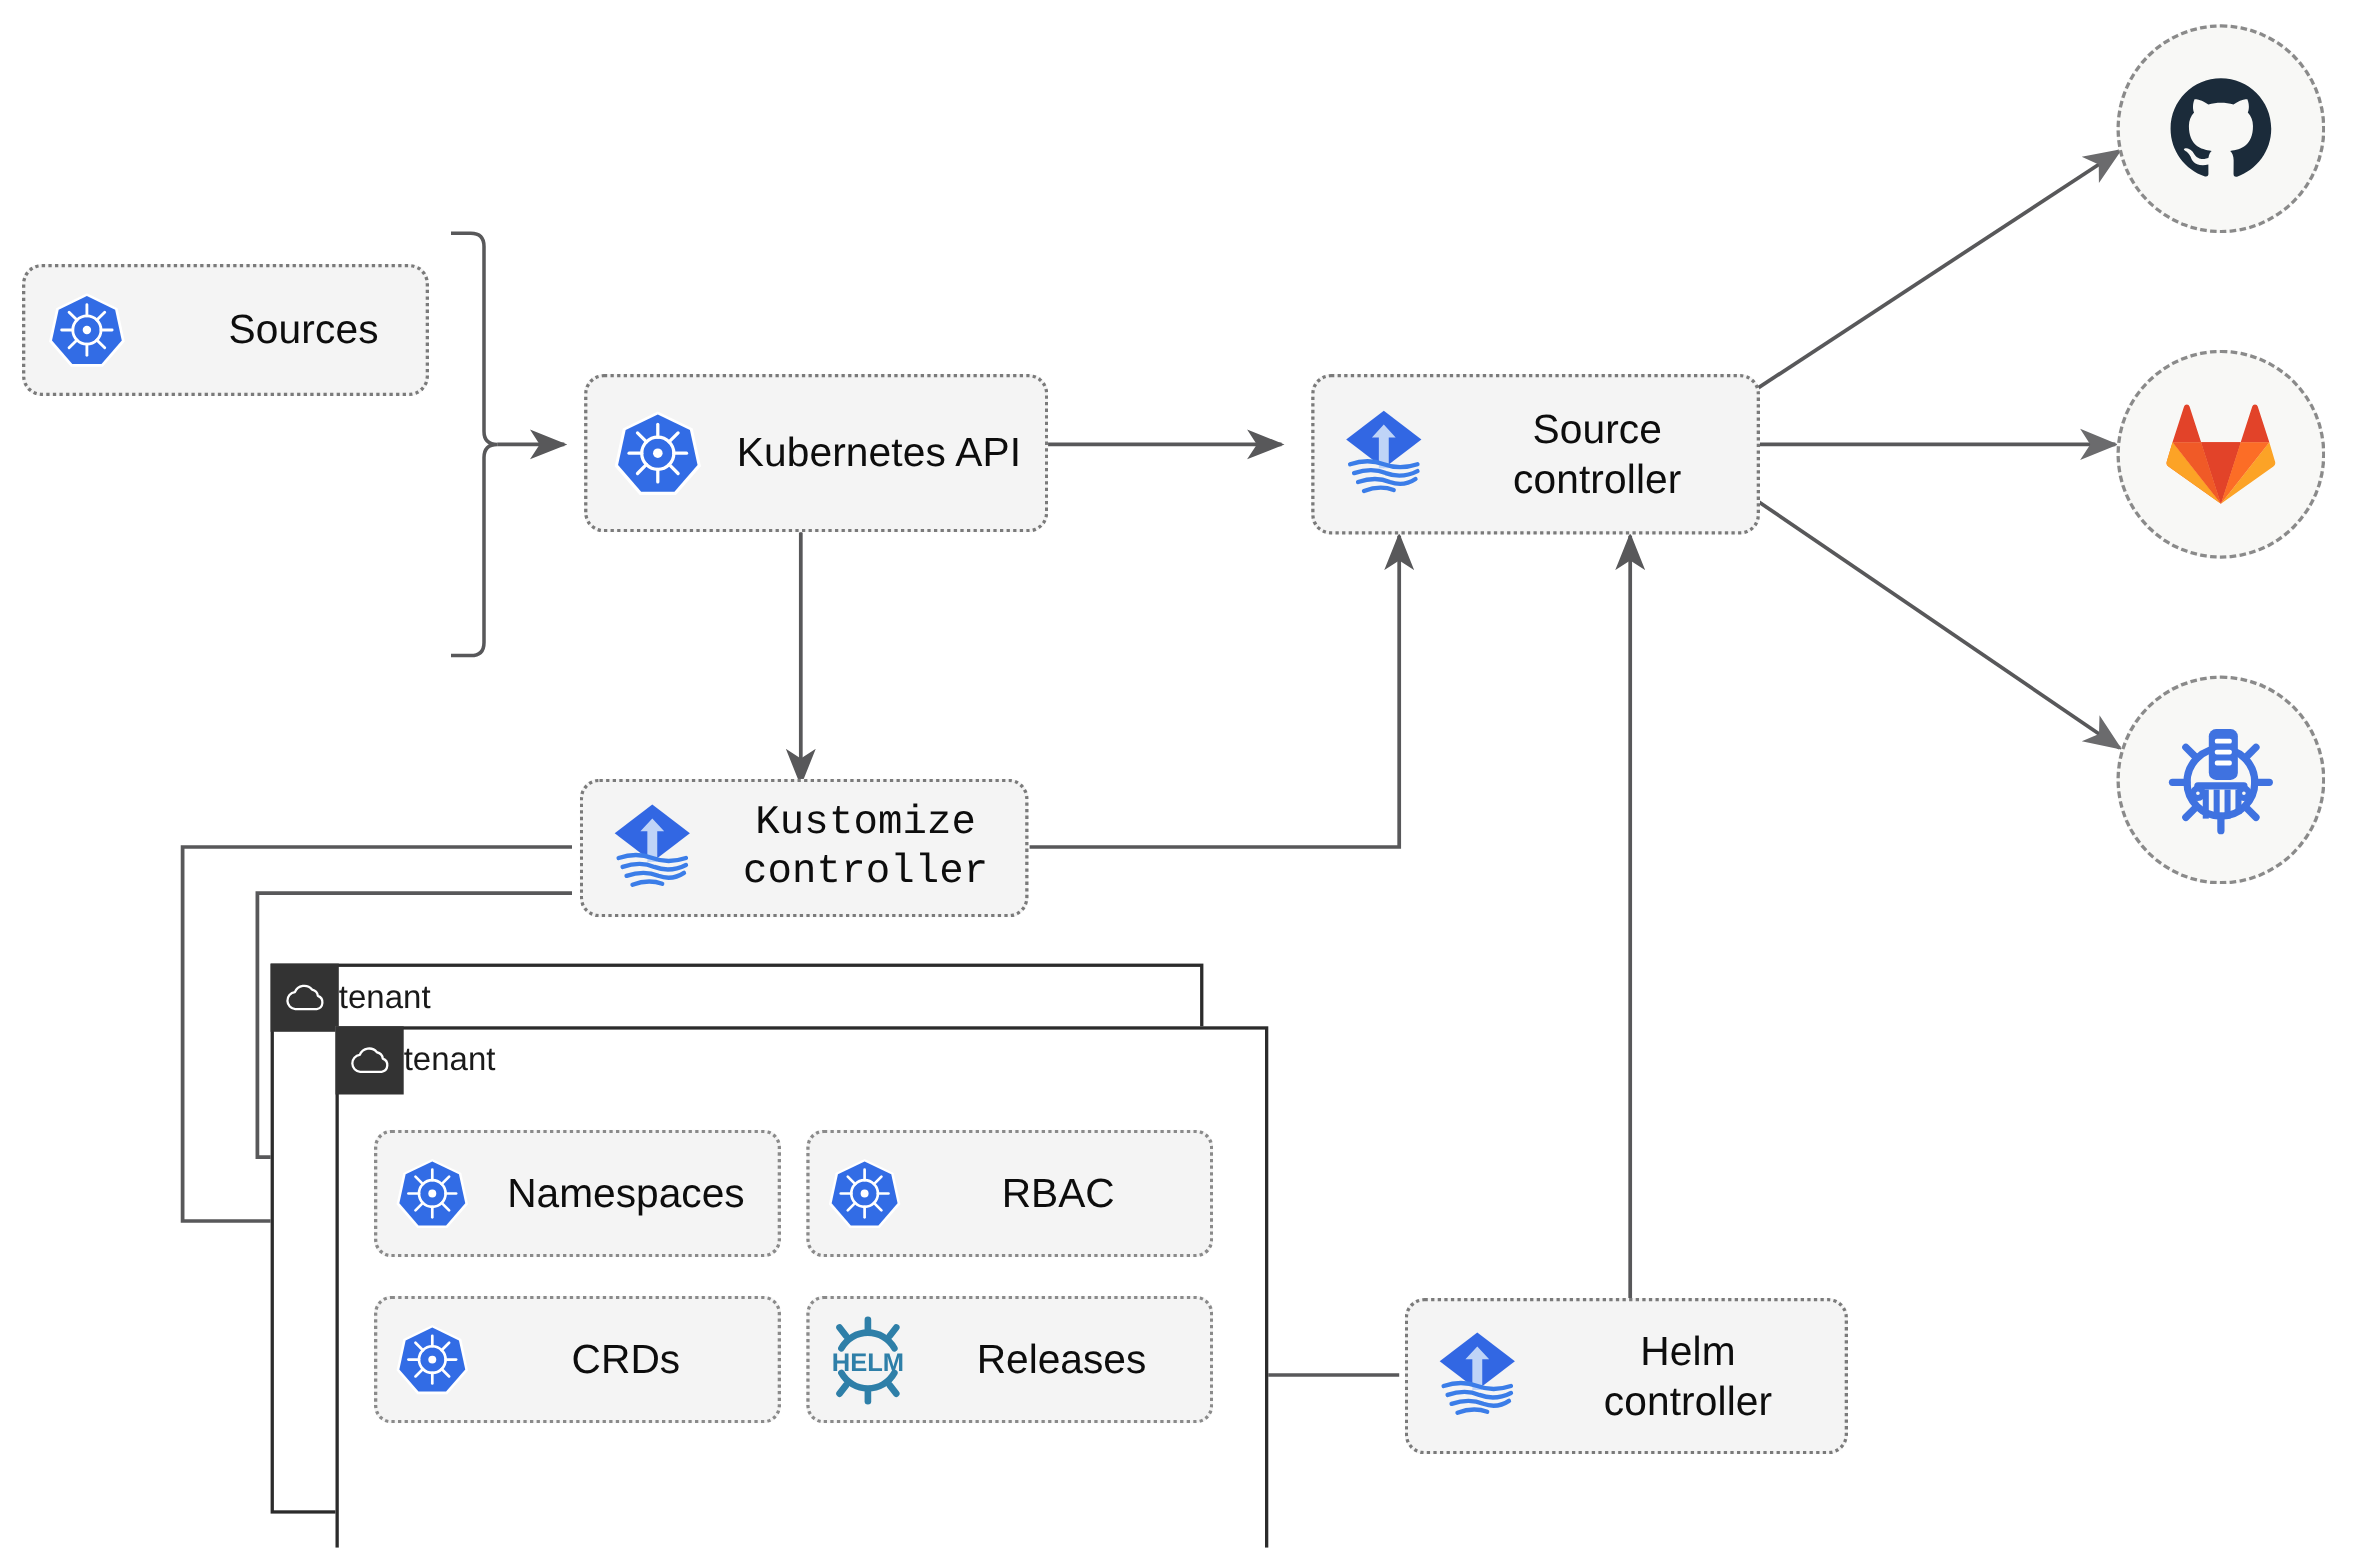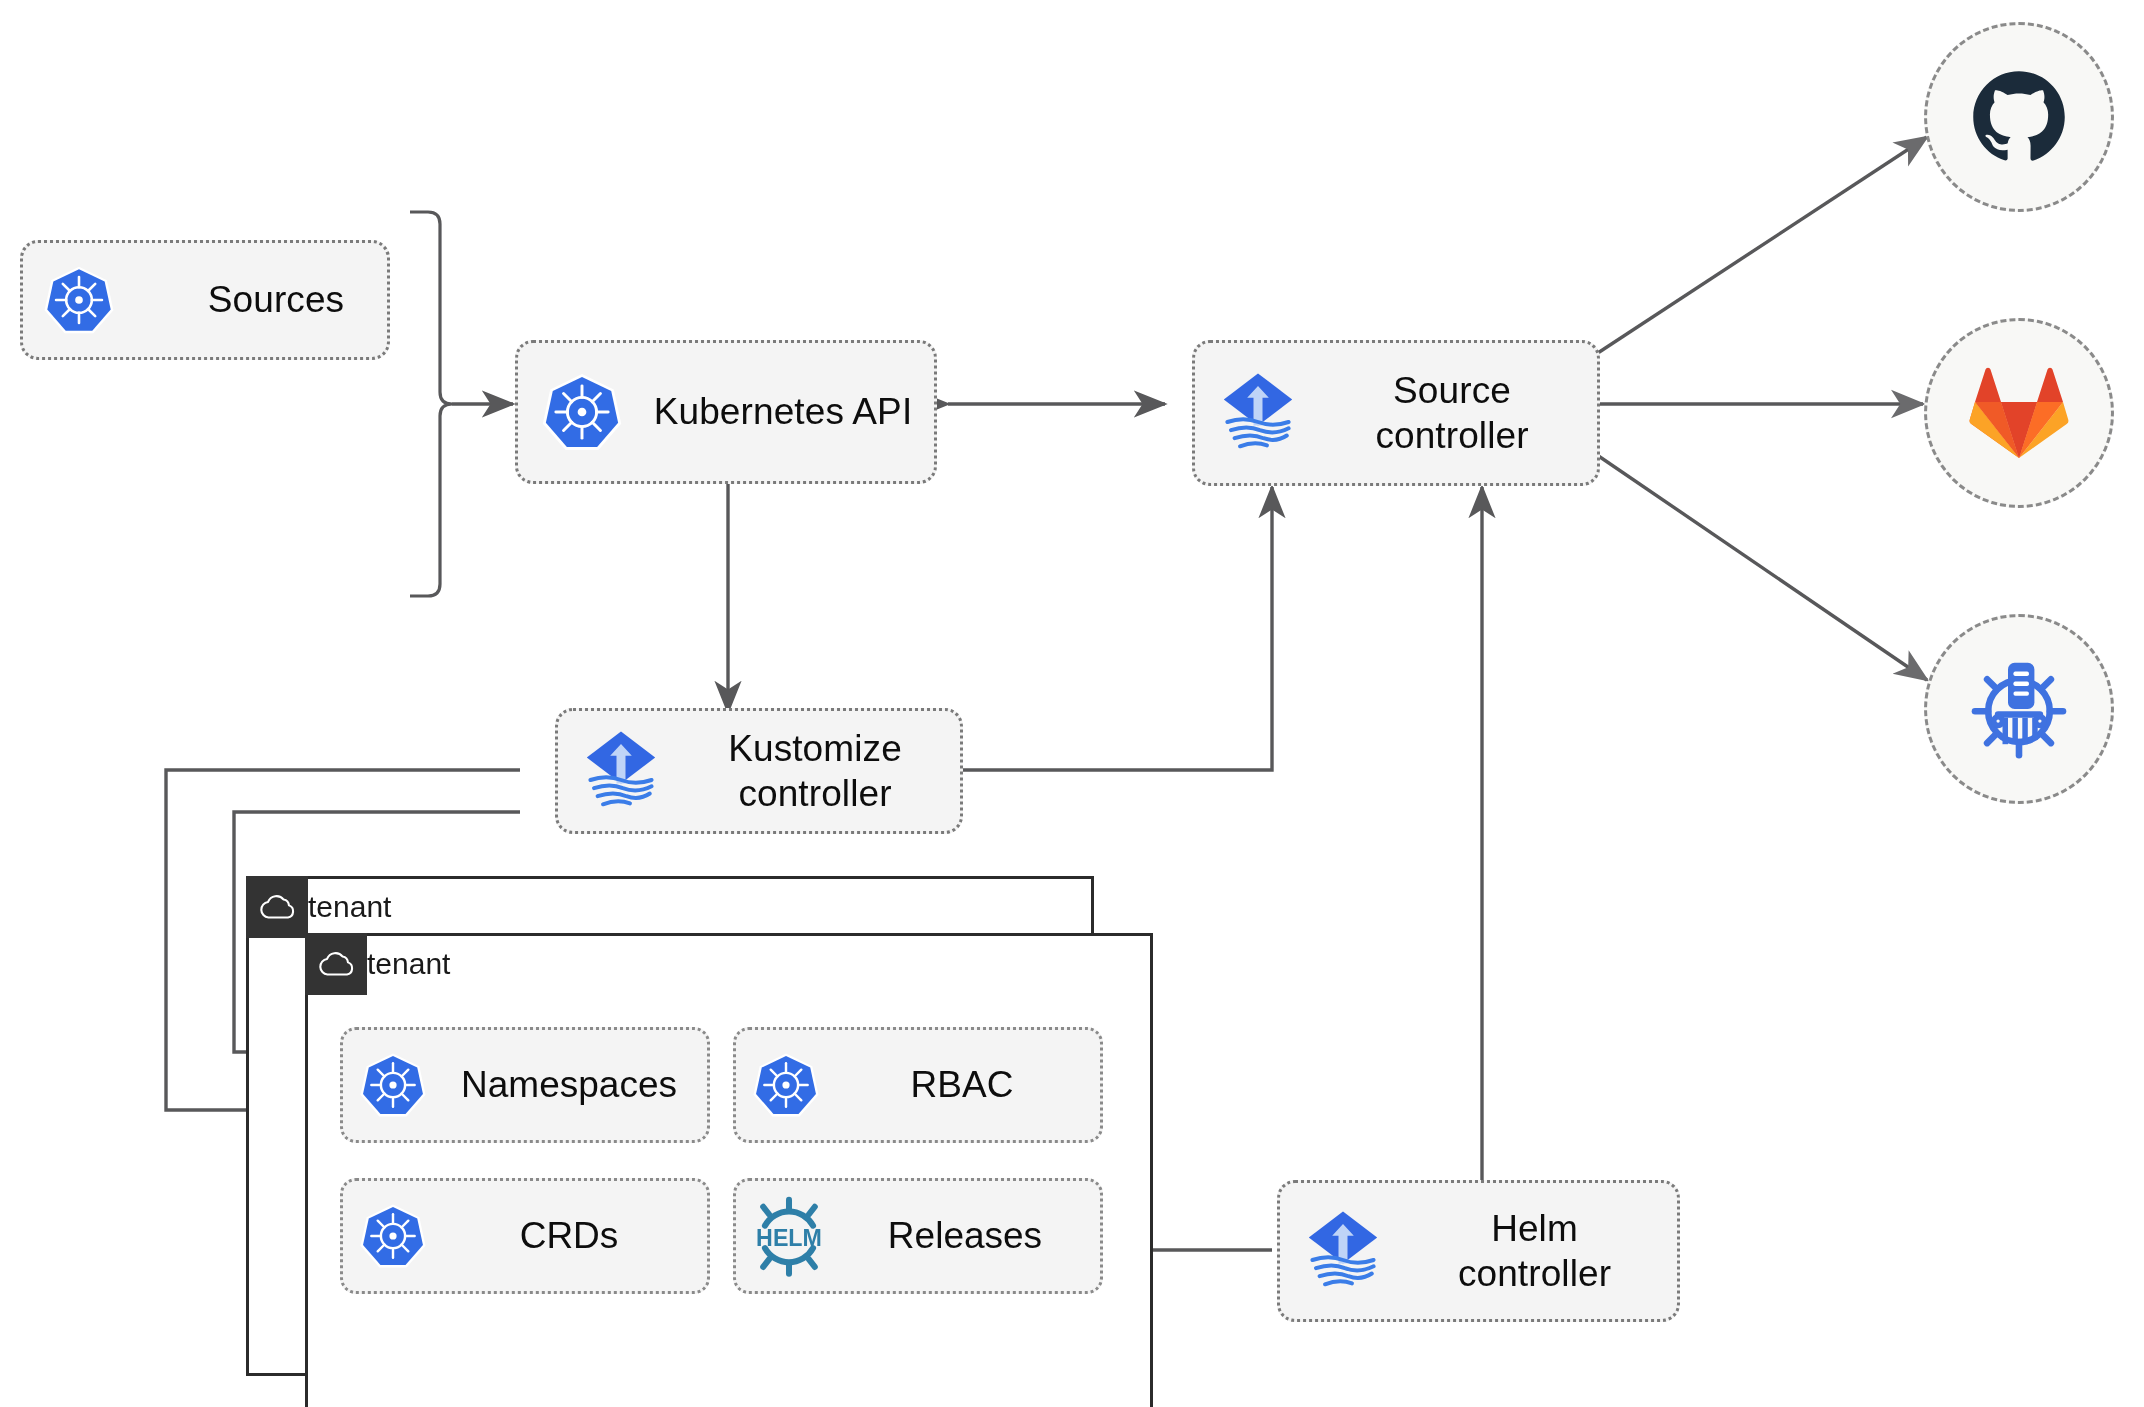--- a/index.html
+++ b/index.html
@@ -120,21 +120,21 @@
           <line x1="46.4" y1="17.6" x2="40" y2="24"></line>
           <line x1="24" y1="40" x2="17.6" y2="46.4"></line>
         </g>
         <circle cx="32" cy="32" r="3.4" fill="#ffffff"></circle>
       </svg>
     </span>
     <span class="lbl">Sources</span>
   </div>
 
 
-  <div class="node" style="left:515px;top:340px;width:422px;height:144px;">
+  <div class="node" style="left:531px;top:340px;width:422px;height:144px;">
     <span class="ico" style="width:128px;">
       <svg width="82" height="82" viewBox="0 0 64 64">
         <path d="M32 2.4 L56.8 14.4 L62.6 41.2 L44.8 61.6 L19.2 61.6 L1.4 41.2 L7.2 14.4 Z" fill="#ffffff"></path>
         <path d="M32 4.6 L54.8 15.6 L60.2 40.4 L43.8 59.4 L20.2 59.4 L3.8 40.4 L9.2 15.6 Z" fill="#326CE5"></path>
         <g fill="none" stroke="#ffffff" stroke-width="2.3" stroke-linecap="round">
           <circle cx="32" cy="32" r="11.4"></circle>
           <line x1="32" y1="11.6" x2="32" y2="20.6"></line>
             <line x1="32" y1="43.4" x2="32" y2="52.4"></line>
           <line x1="11.6" y1="32" x2="20.6" y2="32"></line>
             <line x1="43.4" y1="32" x2="52.4" y2="32"></line>
@@ -161,21 +161,21 @@
           <path d="M30 87 Q 46 81 60 86"></path>
         </g>
       </svg>
     </span>
     <span class="lbl">
       <span>Source</span><br>
       <span>controller</span>
     </span>
   </div>
 
-  <div class="node two" style="left:555px;top:708px;width:408px;height:126px;">
+  <div class="node two" style="left:527px;top:708px;width:408px;height:126px;font-family:Liberation Mono, monospace;">
     <span class="ico" style="width:126px;">
       <svg width="90" height="90" viewBox="0 0 100 100">
         <path d="M50 6 L88 35 L50 64 L12 35 Z" fill="#3267E3"></path>
         <path d="M50 20 L62 33 L55 33 L55 64 L45 64 L45 33 L38 33 Z" fill="#BFD4F7"></path>
         <g stroke="#3B7DE8" stroke-width="4.4" fill="none" stroke-linecap="round">
           <path d="M16 60 Q 34 54 50 60 Q 66 66 84 60"></path>
           <path d="M20 69 Q 38 63 52 69 Q 68 75 84 67"></path>
           <path d="M24 78 Q 42 72 56 78 Q 70 83 82 75"></path>
           <path d="M30 87 Q 46 81 60 86"></path>
         </g>

